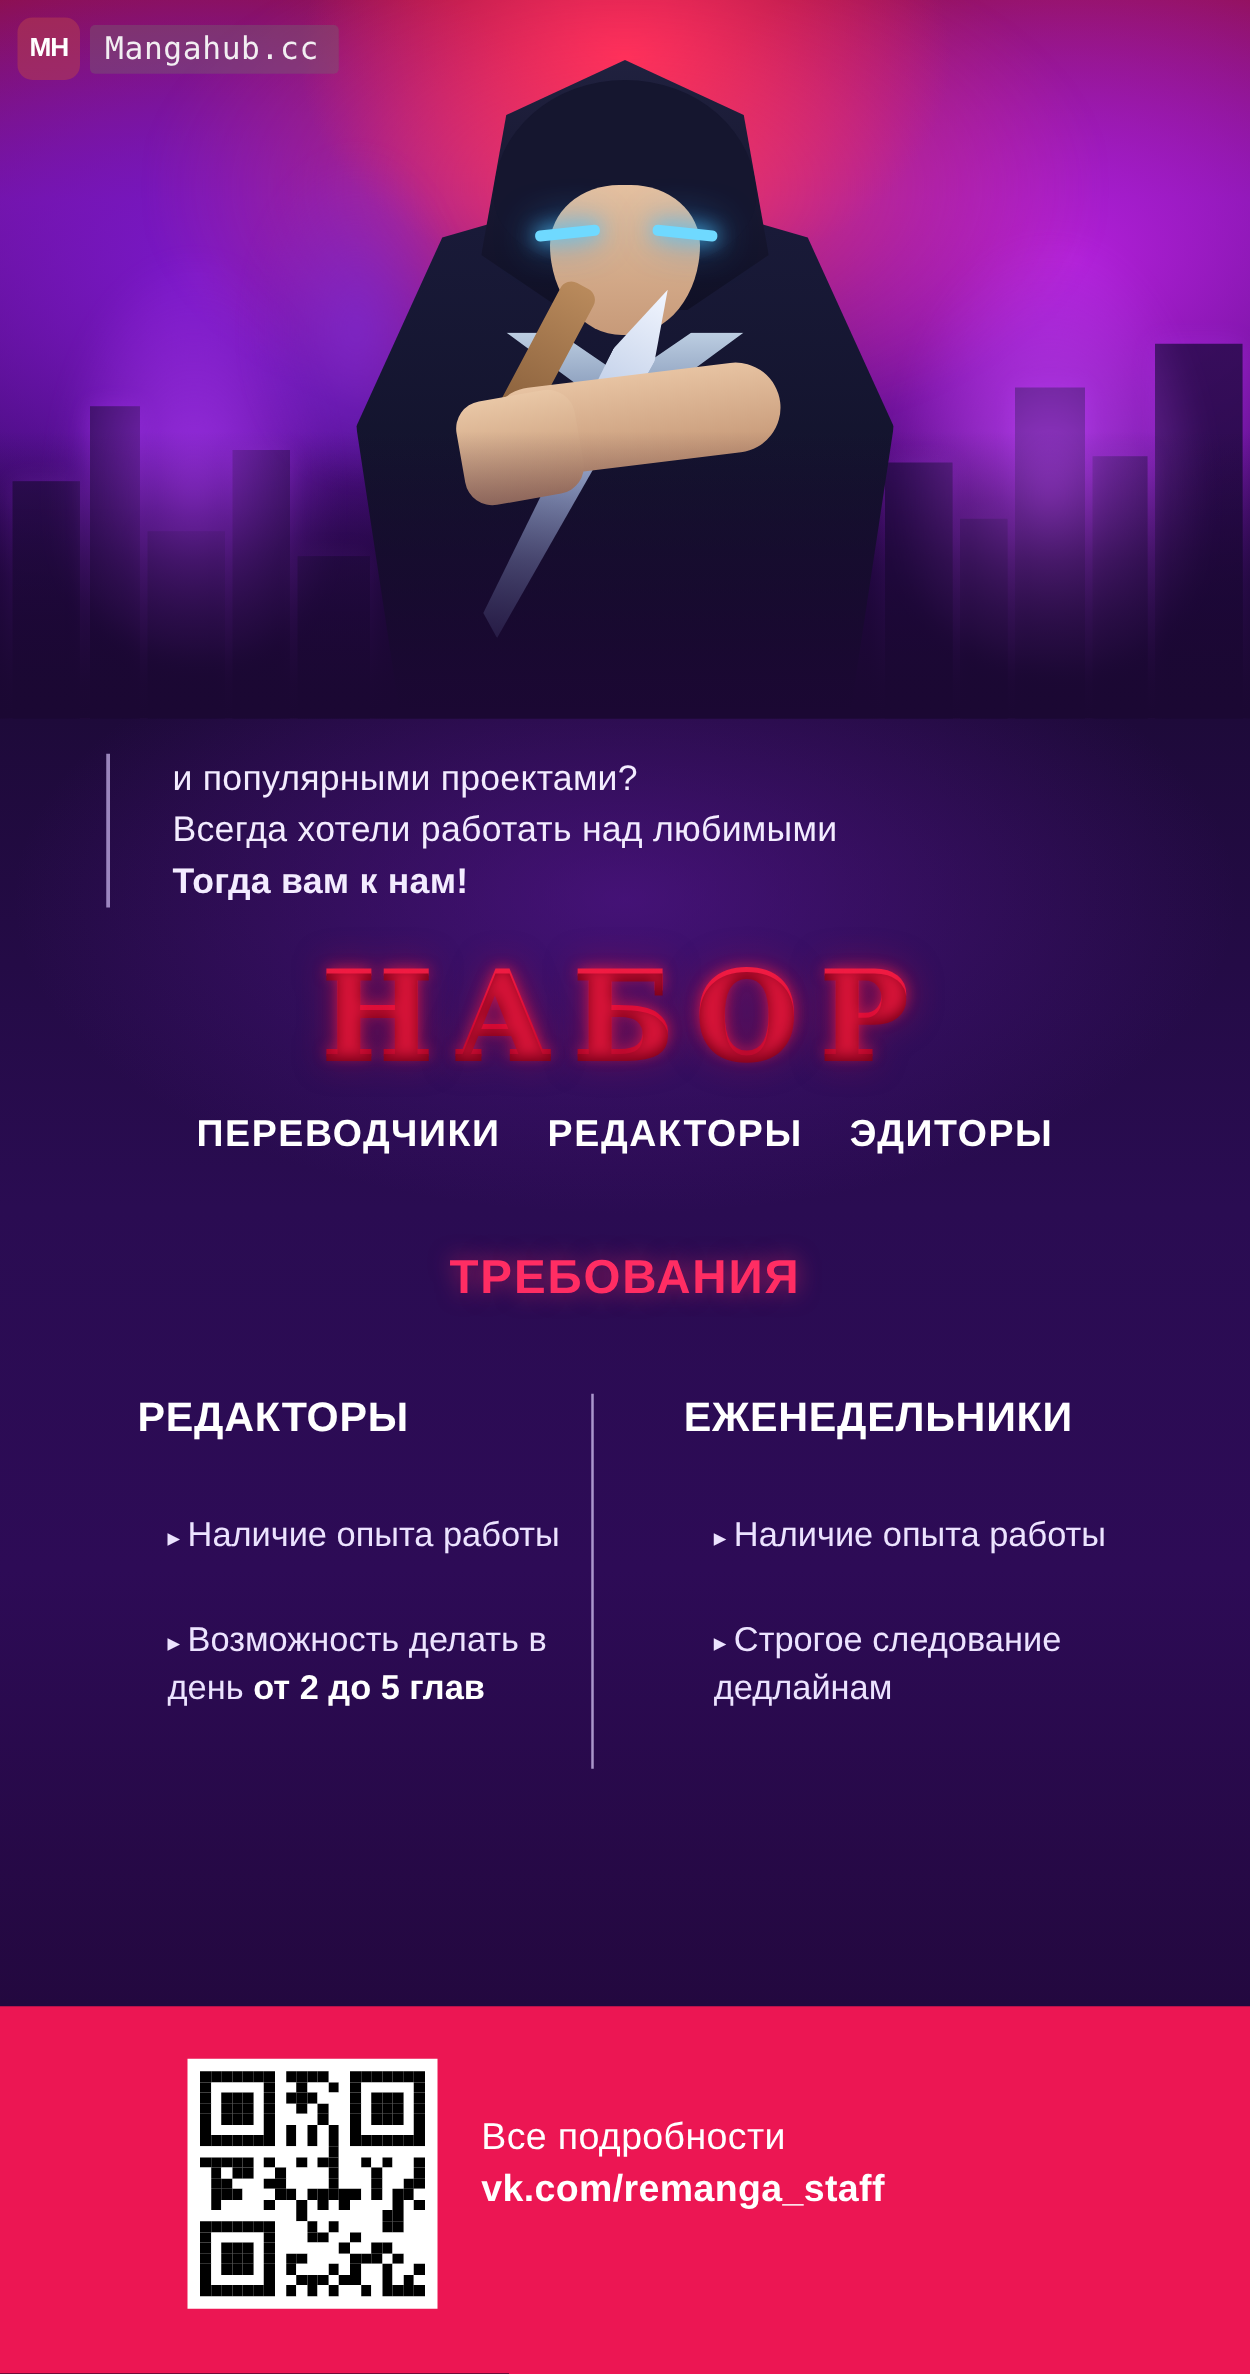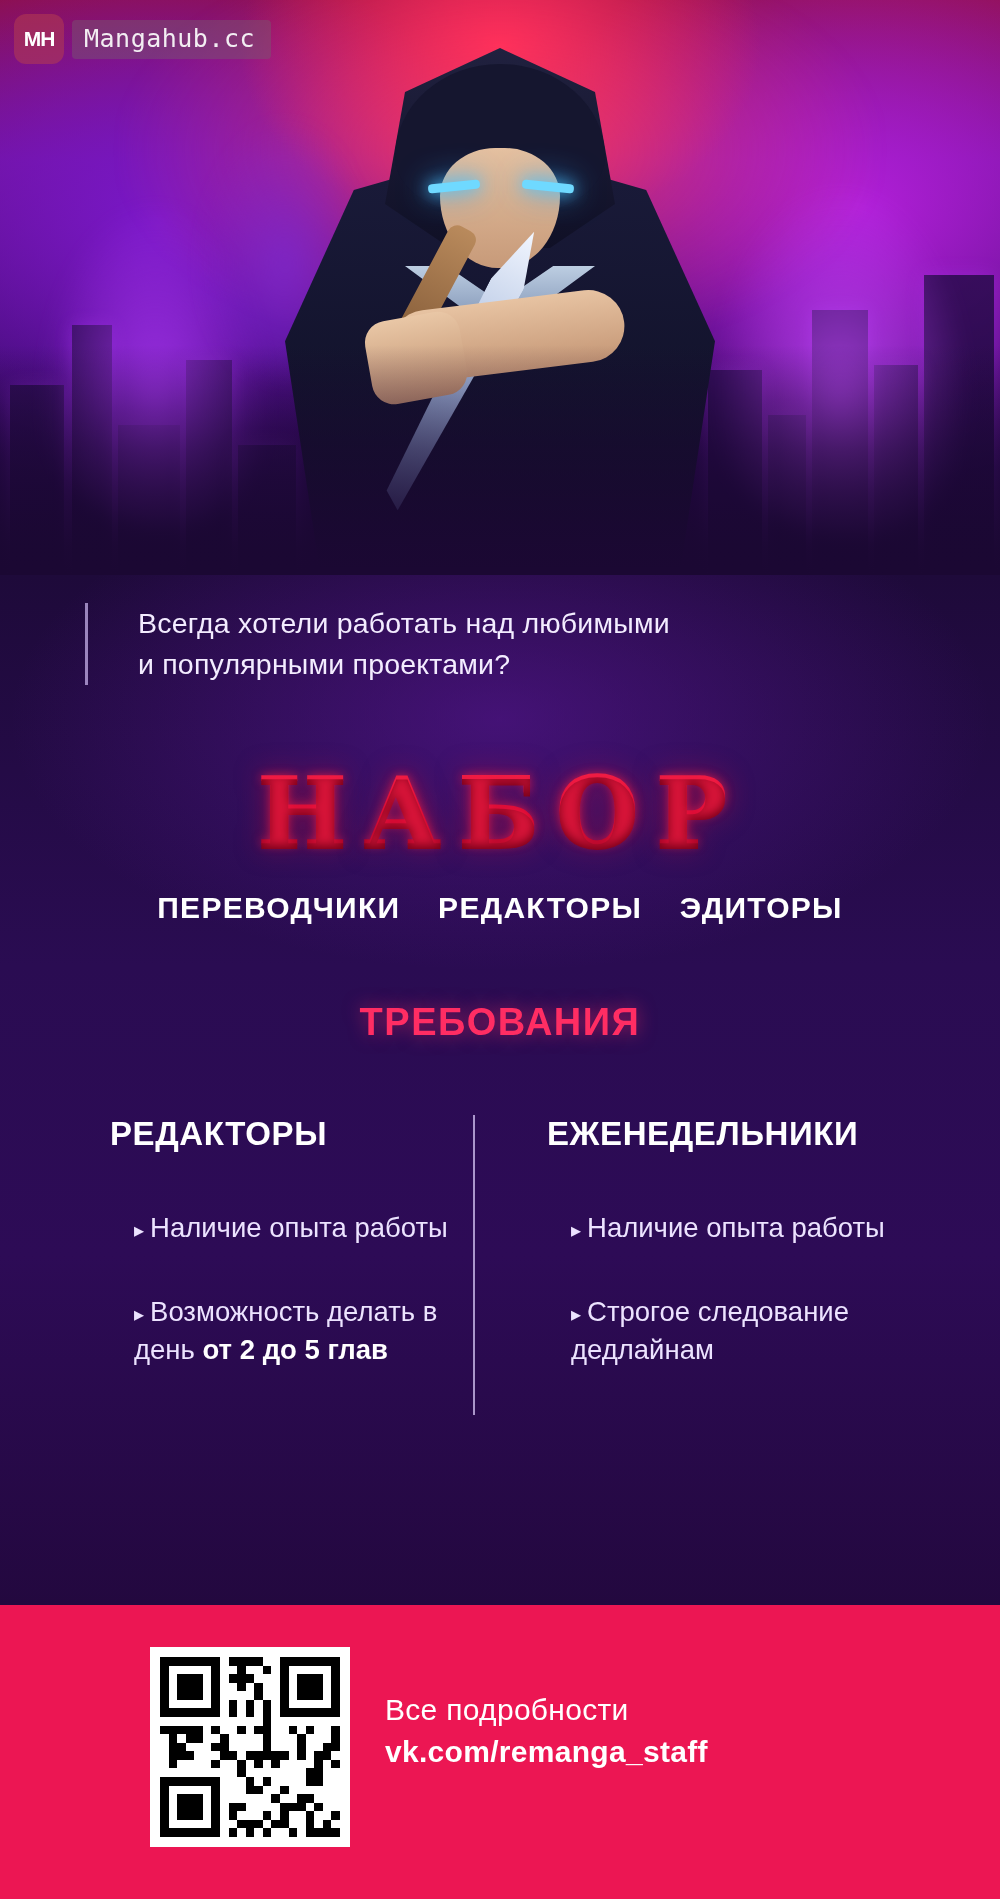--- a/index.html
+++ b/index.html
@@ -371,22 +371,23 @@
   </div>
 
   <div class="watermark">
     <div class="wm-logo">MH</div>
     <div class="wm-text">Mangahub.cc</div>
   </div>
 
   <div class="content">
 
     <div class="intro">
+      <p>и популярными проектами?</p>
       <p>Всегда хотели работать над любимыми</p>
-      <p>и популярными проектами?</p>
+      <p class="bold">Тогда вам к нам!</p>
     </div>
 
     <div class="nabor">НАБОР</div>
 
     <div class="roles">
       <span>ПЕРЕВОДЧИКИ</span>
       <span>РЕДАКТОРЫ</span>
       <span>ЭДИТОРЫ</span>
     </div>
 

